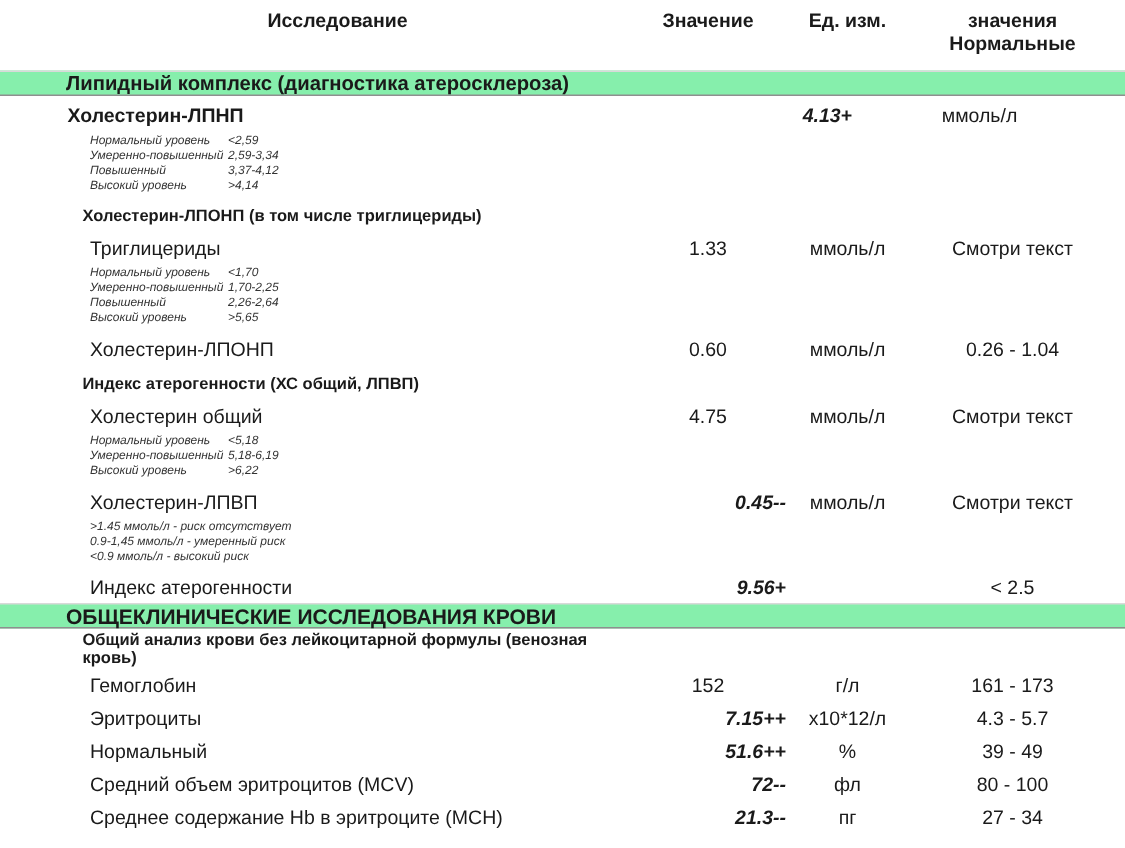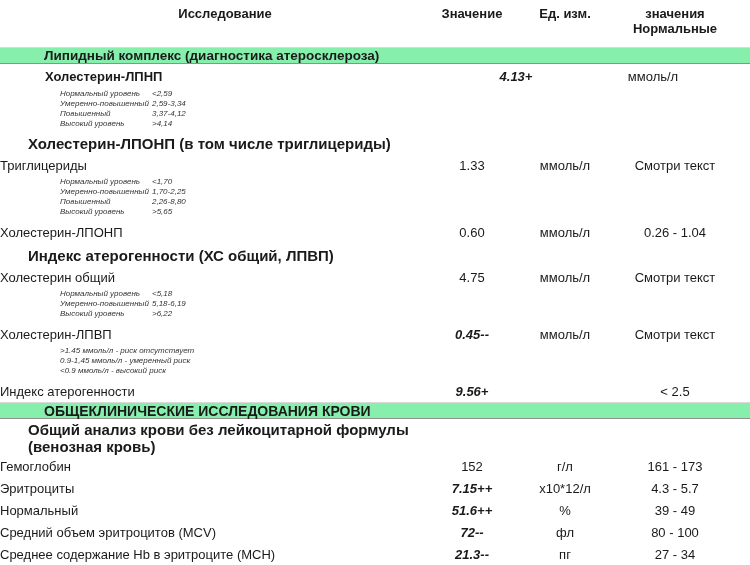--- a/index.html
+++ b/index.html
@@ -43,30 +43,30 @@
     padding-left: 44px;
     font-weight: bold;
     box-sizing: border-box;
   }
   .band1 { margin-top: 11px; font-size: 13.5px; }
   .band2 { margin-top: 0; font-size: 14px; }
 
   
   .group-row { min-height: 21px; margin-top: 2px; }
   .group-row .c1 {
-    padding-left: 28px;
+    padding-left: 55px;
     font-weight: bold;
-    font-size: 15px;
+    font-size: 11px;
   }
 
   
   .trow { min-height: 22px; font-size: 13px; }
-  .trow .c1 { }
+  .trow .c1 { padding-left: 60px; }
   .trow .c2, .trow .c3, .trow .c4 { text-align: center; }
-  .trow.flag .c2 { font-weight: bold; font-style: italic; }
+  .trow.flag .c2 { font-weight: bold; font-style: italic; text-align: right; }
   .ldl-row { min-height: 24px; gap: 44px; }
   .ldl-row .c1 { padding-left: 45px; font-weight: bold; }
 
   
   .notes {
     margin: 1px 0 4px 60px;
     font-size: 8px;
     font-style: italic;
     line-height: 10px;
     color: #333333;
@@ -111,21 +111,21 @@
 
   <div class="grid trow">
     <div class="c1">Триглицериды</div>
     <div class="c2">1.33</div>
     <div class="c3">ммоль/л</div>
     <div class="c4">Смотри текст</div>
   </div>
   <div class="notes">
     <div><span class="note-label">Нормальный уровень</span><span>&lt;1,70</span></div>
     <div><span class="note-label">Умеренно-повышенный</span><span>1,70-2,25</span></div>
-    <div><span class="note-label">Повышенный</span><span>2,26-8,80</span></div>
+    <div><span class="note-label">Повышенный</span><span>2,26-2,64</span></div>
     <div><span class="note-label">Высокий уровень</span><span>&gt;5,65</span></div>
   </div>
 
   <div class="grid trow">
     <div class="c1">Холестерин-ЛПОНП</div>
     <div class="c2">0.60</div>
     <div class="c3">ммоль/л</div>
     <div class="c4">0.26 - 1.04</div>
   </div>
 

